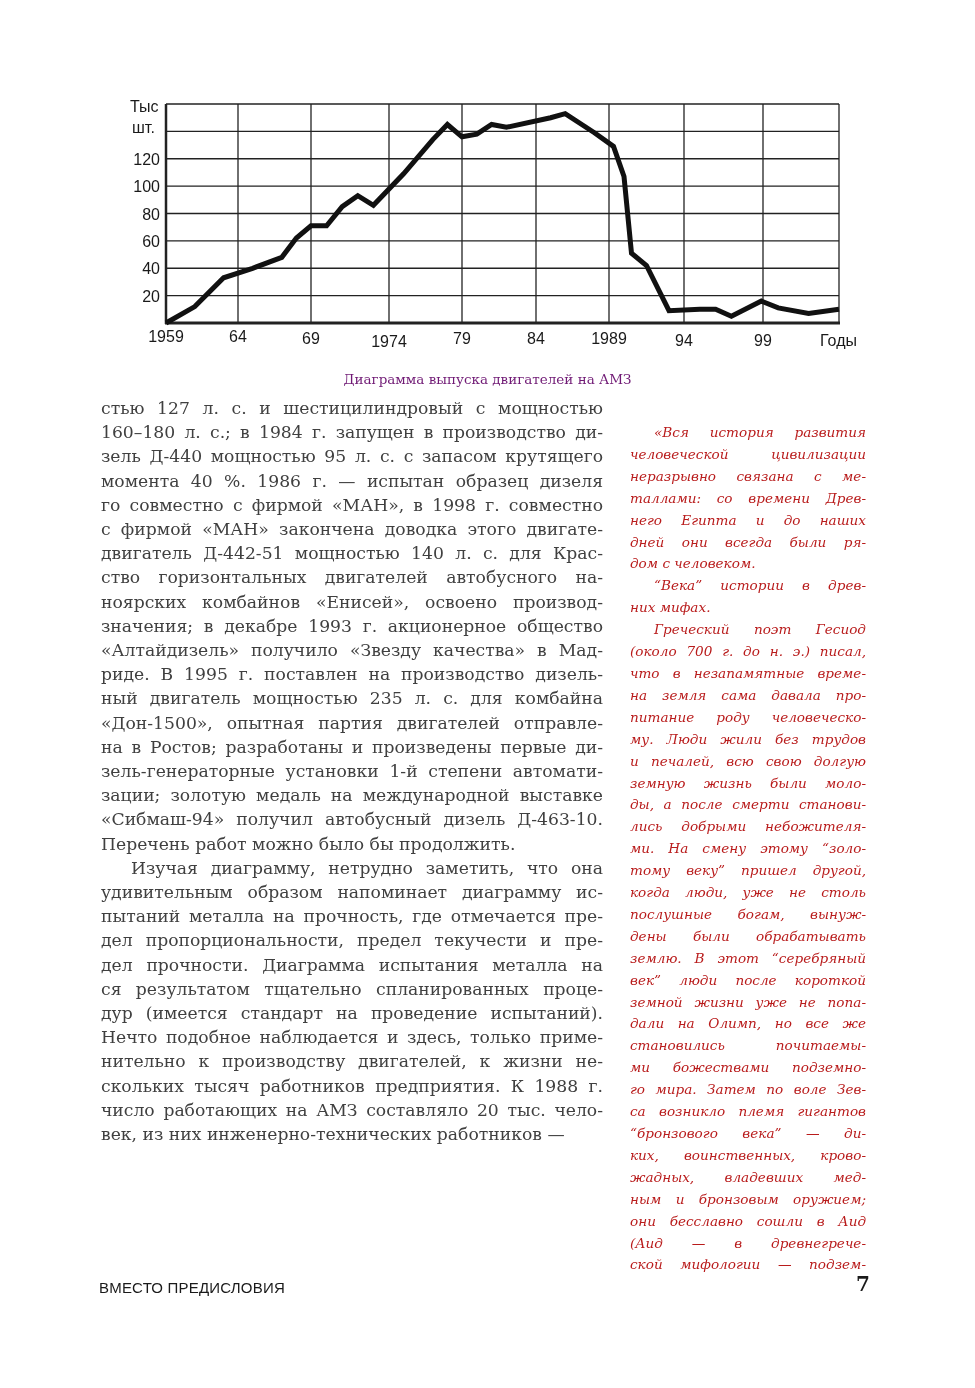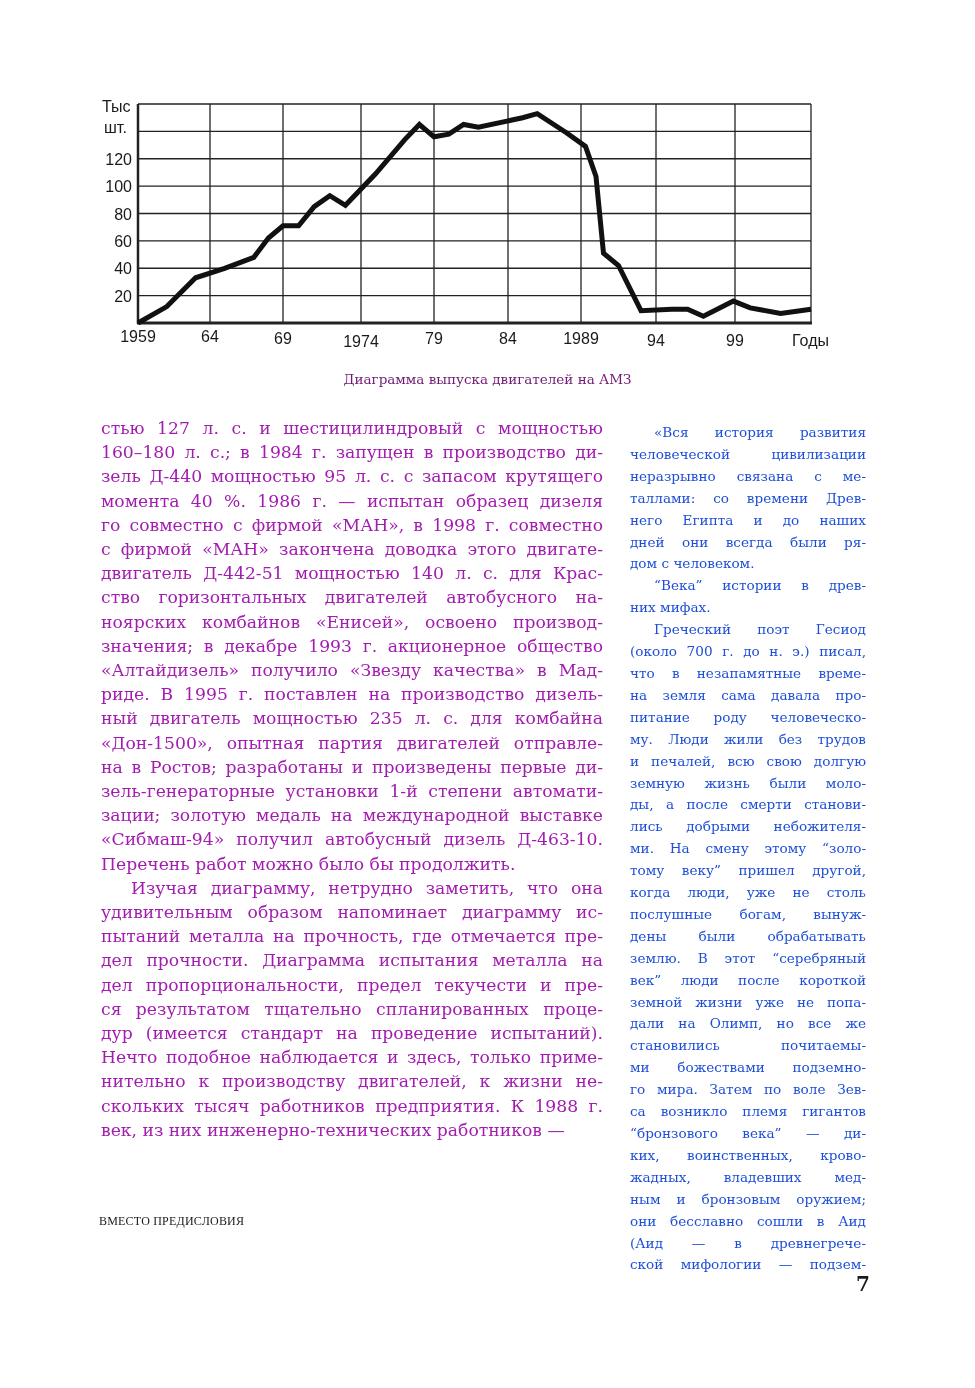--- a/index.html
+++ b/index.html
@@ -1,33 +1,33 @@
 <!DOCTYPE html>
 <html><head>
 <meta charset="utf-8">
 <style>
   html, body { margin: 0; padding: 0; background: #ffffff; }
   body { width: 975px; height: 1388px; position: relative; overflow: hidden; color: #1a1a1a; }
-  .chart-wrap { position: absolute; left: 88px; top: 92px; width: 770px; height: 270px; }
+  .chart-wrap { position: absolute; left: 116px; top: 92px; width: 770px; height: 270px; }
   .chart-wrap svg { position: absolute; left: 0; top: 0; }
   .axis-text { font-family: "Liberation Sans", sans-serif; font-size: 16px; fill: #1a1a1a; }
   .caption { position: absolute; left: 0; width: 975px; top: 371px; text-align: center;
     font-family: "DejaVu Serif", serif; font-size: 13.5px; color: #701a75; }
-  .main-col { position: absolute; left: 101px; top: 416px; width: 502px;
-    font-family: "DejaVu Serif", serif; font-size: 17.2px; line-height: 24.2px; color: #a21caf; }
+  .main-col { position: absolute; left: 101px; top: 396px; width: 502px;
+    font-family: "DejaVu Serif", serif; font-size: 17.2px; line-height: 24.2px; color: #404040; }
   .main-col .line { display: block; white-space: nowrap; text-align: justify; text-align-last: justify; }
   .main-col .line.last { text-align-last: left; }
   .main-col .line.indent { padding-left: 30px; }
   .side-col { position: absolute; left: 630px; top: 422px; width: 236px;
-    font-family: "DejaVu Serif", serif; font-size: 13.6px; line-height: 21.9px; color: #1d4ed8; }
+    font-family: "DejaVu Serif", serif; font-size: 13.6px; line-height: 21.9px; color: #b91c1c; font-style: italic; }
   .side-col .line { display: block; white-space: nowrap; text-align: justify; text-align-last: justify; }
   .side-col .line.last { text-align-last: left; }
   .side-col .line.indent { padding-left: 24px; }
-  .footer-left { position: absolute; left: 99px; top: 1214px;
-    font-family: Liberation Serif, serif; font-size: 12px; letter-spacing: 0.2px; color: #1a1a1a; }
+  .footer-left { position: absolute; left: 99px; top: 1279px;
+    font-family: Liberation Sans, sans-serif; font-size: 15px; letter-spacing: 0.2px; color: #1a1a1a; }
   .footer-right { position: absolute; left: 856px; top: 1272px;
     font-family: "DejaVu Serif", serif; font-size: 20px; font-weight: bold; color: #1a1a1a; }
 </style>
 </head>
 <body>
 
 <div class="chart-wrap">
   <svg id="chart-svg" width="770" height="270" viewBox="100 92 770 270">
     <g id="grid">
         <line x1="150" y1="295.625" x2="823" y2="295.625" stroke="#222" stroke-width="1.3"></line>
@@ -94,27 +94,28 @@
     <span class="line">ный двигатель мощностью 235 л. с. для комбайна</span>
     <span class="line">«Дон-1500», опытная партия двигателей отправле-</span>
     <span class="line">на в Ростов; разработаны и произведены первые ди-</span>
     <span class="line">зель-генераторные установки 1-й степени автомати-</span>
     <span class="line">зации; золотую медаль на международной выставке</span>
     <span class="line">«Сибмаш-94» получил автобусный дизель Д-463-10.</span>
     <span class="line last">Перечень работ можно было бы продолжить.</span>
     <span class="line indent">Изучая диаграмму, нетрудно заметить, что она</span>
     <span class="line">удивительным образом напоминает диаграмму ис-</span>
     <span class="line">пытаний металла на прочность, где отмечается пре-</span>
+    <span class="line">дел пропорциональности, предел текучести и пре-</span>
     <span class="line">дел прочности. Диаграмма испытания металла на</span>
-    <span class="line">дел пропорциональности, предел текучести и пре-</span>
     <span class="line">ся результатом тщательно спланированных проце-</span>
     <span class="line">дур (имеется стандарт на проведение испытаний).</span>
     <span class="line">Нечто подобное наблюдается и здесь, только приме-</span>
     <span class="line">нительно к производству двигателей, к жизни не-</span>
     <span class="line">скольких тысяч работников предприятия. К 1988 г.</span>
+    <span class="line">число работающих на АМЗ составляло 20 тыс. чело-</span>
     <span class="line last">век, из них инженерно-технических работников —</span>
   </div>
 
 <div class="side-col" id="side-col">
     <span class="line indent">«Вся история развития</span>
     <span class="line">человеческой цивилизации</span>
     <span class="line">неразрывно связана с ме-</span>
     <span class="line">таллами: со времени Древ-</span>
     <span class="line">него Египта и до наших</span>
     <span class="line">дней они всегда были ря-</span>

